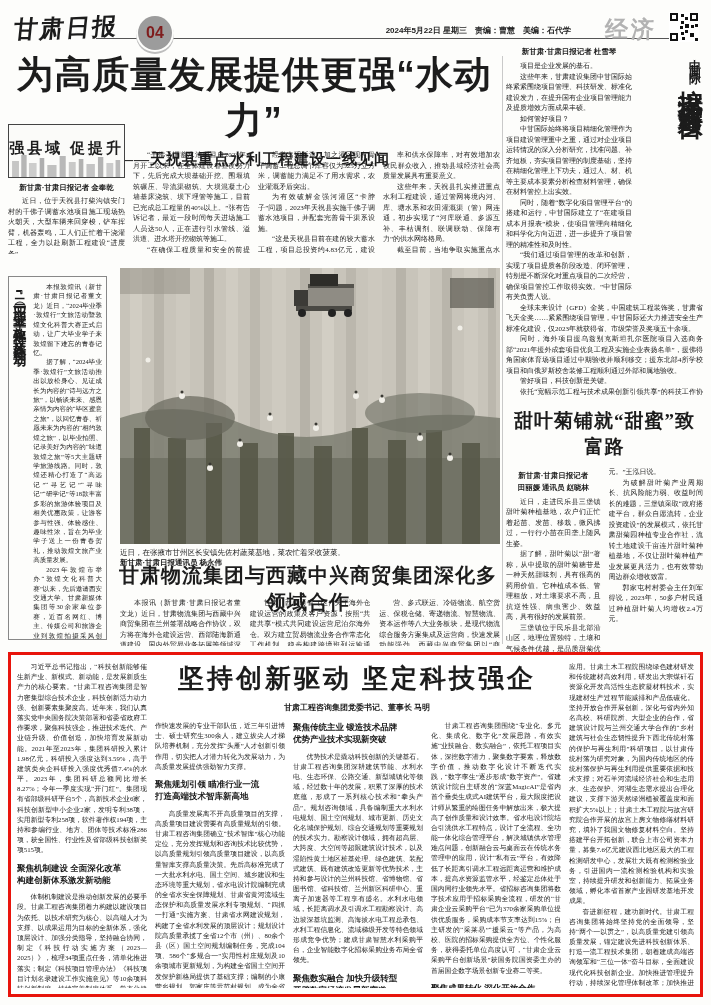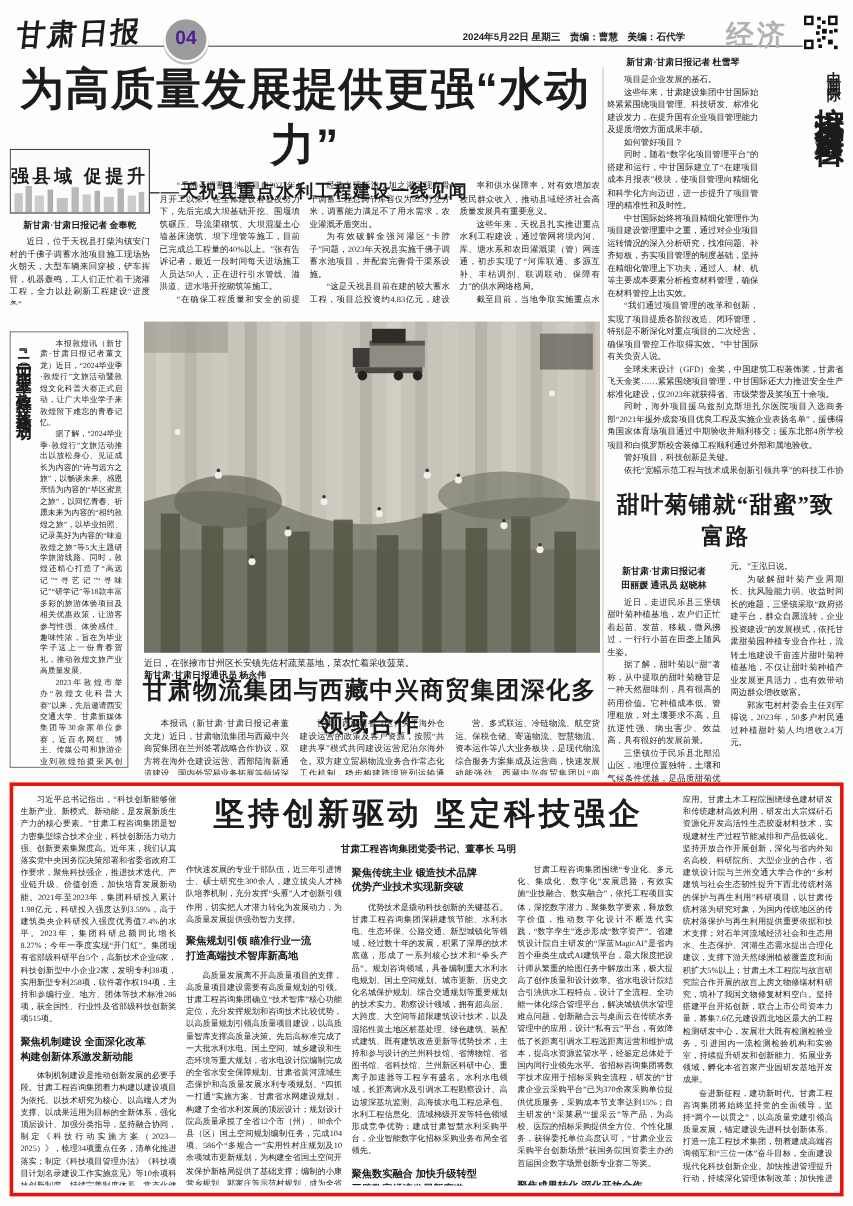--- a/index.html
+++ b/index.html
@@ -4,21 +4,21 @@
 <style>
   html,body{margin:0;padding:0;background:#e9e9e6;}
   .page{position:relative;width:711px;height:1005px;margin:0 auto;background:#fdfdfb;
         font-family:"Liberation Serif","DejaVu Serif",serif;color:#1c1c1c;overflow:hidden;}
   
   .masthead{position:absolute;left:10px;top:8px;width:691px;height:42px;}
   .mast-rule{position:absolute;left:86px;right:2px;top:30px;height:1px;background:#555;}
   .logo{position:absolute;left:4px;top:4px;font-size:24px;font-weight:900;
         transform:skewX(-8deg) rotate(-2deg);letter-spacing:2px;font-family:"Liberation Serif",serif;}
   .badge{position:absolute;left:128px;top:8px;width:34px;height:34px;border-radius:50%;
-         background:#9c9c9c;color:#4c1d95;display:flex;align-items:center;justify-content:center;
+         background:#9c9c9c;color:#7f1d1d;display:flex;align-items:center;justify-content:center;
          font:800 16px "Liberation Sans",sans-serif;box-shadow:0 0 0 2px #fdfdfb,0 2px 0 2px #bdbdbd;}
   .date-line{position:absolute;right:130px;top:17px;font-size:8px;font-weight:700;color:#222;
              font-family:"Liberation Sans",sans-serif;white-space:nowrap;}
   .section-name{position:absolute;right:44px;top:6px;font-size:23px;font-weight:800;color:#b2b2b2;
                 letter-spacing:3px;font-family:"Liberation Sans",sans-serif;}
   .qr{position:absolute;right:2px;top:4px;width:30px;height:30px;background:#fff;}
   
   .lead-head{position:absolute;left:8px;top:52px;width:492px;text-align:center;}
   .lead-head h1{margin:0;font-size:37px;font-weight:900;letter-spacing:1px;
                 font-family:"Liberation Sans",sans-serif;line-height:1.25;}
@@ -266,22 +266,22 @@
 
   <article class="zg">
     <div class="zg-titleblock">
       <span class="zg-kicker">中甘国际</span>
       <span class="zg-title">挖潜提质管好项目</span>
     </div>
     <span class="zg-byline">新甘肃·甘肃日报记者 杜雪琴</span>
     <p class="p">项目是企业发展的基石。</p>
     <p class="p">这些年来，甘肃建设集团中甘国际始终紧紧围绕项目管理、科技研发、标准化建设发力，在提升国有企业项目管理能力及提质增效方面成果丰硕。</p>
     <p class="p">如何管好项目？</p>
+    <p class="p">中甘国际始终将项目精细化管理作为项目建设管理重中之重，通过对企业项目运转情况的深入分析研究，找准问题、补齐短板，夯实项目管理的制度基础，坚持在精细化管理上下功夫，通过人、材、机等主要成本要素分析检查材料管理，确保在材料管控上出实效。</p>
     <p class="p">同时，随着“数字化项目管理平台”的搭建和运行，中甘国际建立了“在建项目成本月报表”模块，使项目管理向精细化和科学化方向迈进，进一步提升了项目管理的精准性和及时性。</p>
-    <p class="p">中甘国际始终将项目精细化管理作为项目建设管理重中之重，通过对企业项目运转情况的深入分析研究，找准问题、补齐短板，夯实项目管理的制度基础，坚持在精细化管理上下功夫，通过人、材、机等主要成本要素分析检查材料管理，确保在材料管控上出实效。</p>
     <p class="p">“我们通过项目管理的改革和创新，实现了项目提质各阶段改造、闭环管理，特别是不断深化对重点项目的二次经营，确保项目管控工作取得实效。”中甘国际有关负责人说。</p>
     <p class="p">全球未来设计（GFD）金奖，中国建筑工程装饰奖，甘肃省飞天金奖……紧紧围绕项目管理，中甘国际还大力推进安全生产标准化建设，仅2023年就获得省、市级荣誉及奖项五十余项。</p>
     <p class="p">同时，海外项目援乌兹别克斯坦扎尔医院项目入选商务部“2021年援外成套项目优良工程及实施企业表扬名单”，援佛得角国家体育场项目通过中期验收并顺利移交；援东北部4所学校项目和白俄罗斯校舍装修工程顺利通过外部和属地验收。</p>
     <p class="p">管好项目，科技创新是关键。</p>
     <p class="p">依托“宽幅示范工程与技术成果创新引领共享”的科技工作协同机制，中甘国际围绕质量标准化示范项目创建、科技项目立项申请、推进企业技术中心塑造、促进科技成果转化，不断探索科技创新和质量控制新思路。</p>
 
   </article>
 
   <article class="st">
     <h3 class="st-head">甜叶菊铺就“甜蜜”致富路</h3>

